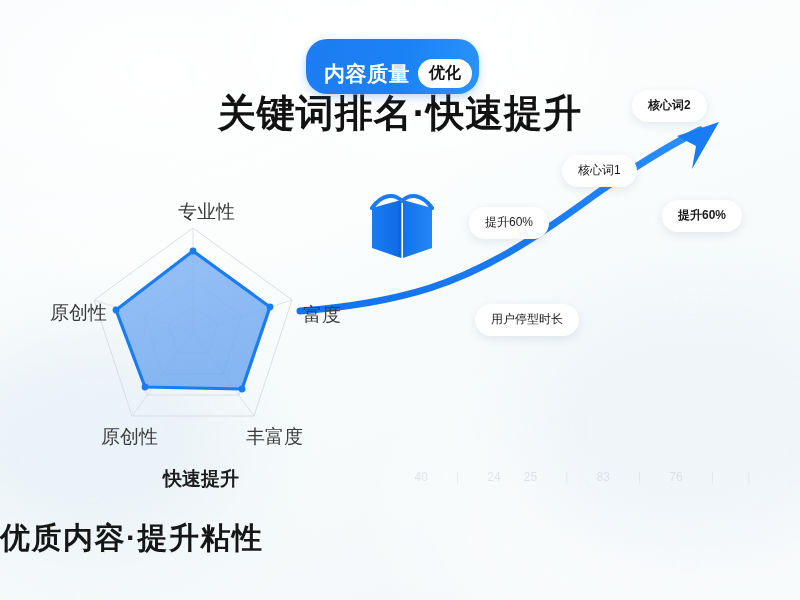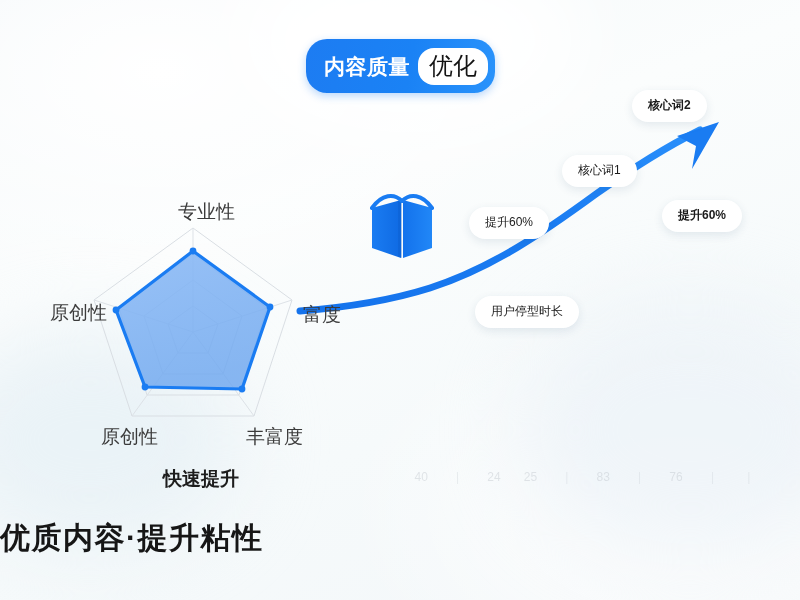--- a/index.html
+++ b/index.html
@@ -35,43 +35,43 @@
   }
   .wash-a { left: -60px;  top: 330px;  width: 300px; height: 220px; background: rgba(232,241,246,.85); }
   .wash-b { left: 520px;  top: 300px;  width: 340px; height: 260px; background: rgba(236,243,248,.8); }
   .wash-c { left: 230px;  top: -60px;  width: 360px; height: 200px; background: rgba(255,255,255,.9); }
 
   
   .badge {
     position: absolute;
     left: 306px;
     top: 39px;
-    height: 54px;
+    height: 41px;
     display: flex;
     align-items: center;
     border-radius: 21px;
-    padding: 0 7px 0 18px;
+    padding: 14px 7px 0 18px;
     background: linear-gradient(100deg, #1d7cf2 0%, #1a82f5 55%, #2a93fb 100%);
     box-shadow: 0 3px 9px rgba(26,124,242,.30);
     z-index: 6;
   }
   .badge-main {
     color: #ffffff;
     font-size: 21px;
     font-weight: 700;
     letter-spacing: .5px;
     line-height: 1;
     white-space: nowrap;
   }
   .badge-pill {
     margin-left: 8px;
     background: #ffffff;
     color: #141414;
-    font-size: 24px;
-    font-weight: 400;
+    font-size: 16px;
+    font-weight: 700;
     line-height: 1;
     border-radius: 16px;
     padding: 6px 11px 7px;
     white-space: nowrap;
   }
 
   
   .title-main {
     position: absolute;
     left: 0;
@@ -164,21 +164,21 @@
     color: #1b1b1b;
     white-space: nowrap;
     box-shadow: 0 3px 10px rgba(40,70,110,.11);
     z-index: 5;
   }
   .pill-strong { font-weight: 700; }
   .pill-kw2    { left: 632px; top: 90px; }
   .pill-kw1    { left: 562px; top: 155px; }
   .pill-up1    { left: 469px; top: 207px; }
   .pill-up2    { left: 662px; top: 200px; }
-  .pill-dwell  { left: 475px; top: 296px; }
+  .pill-dwell  { left: 475px; top: 304px; }
 
   
   .ruler {
     position: absolute;
     left: 410px;
     top: 466px;
     width: 350px;
     height: 22px;
     display: flex;
     align-items: center;
@@ -204,20 +204,21 @@
 
   <div class="wash wash-a"></div>
   <div class="wash wash-b"></div>
   <div class="wash wash-c"></div>
 
   <div class="badge">
     <span class="badge-main">内容质量</span>
     <span class="badge-pill">优化</span>
   </div>
 
+  <div class="title-main">关键词排名·快速提升</div>
 
   <svg class="curve" viewBox="0 0 800 600" xmlns="http://www.w3.org/2000/svg">
     <defs>
       <linearGradient id="curveGrad" x1="0" y1="1" x2="1" y2="0">
         <stop offset="0%" stop-color="#1573ec"></stop>
         <stop offset="55%" stop-color="#1a7cf2"></stop>
         <stop offset="100%" stop-color="#2a90fb"></stop>
       </linearGradient>
     </defs>
     <path d="M 300 311 C 352 307, 392 300, 430 288

